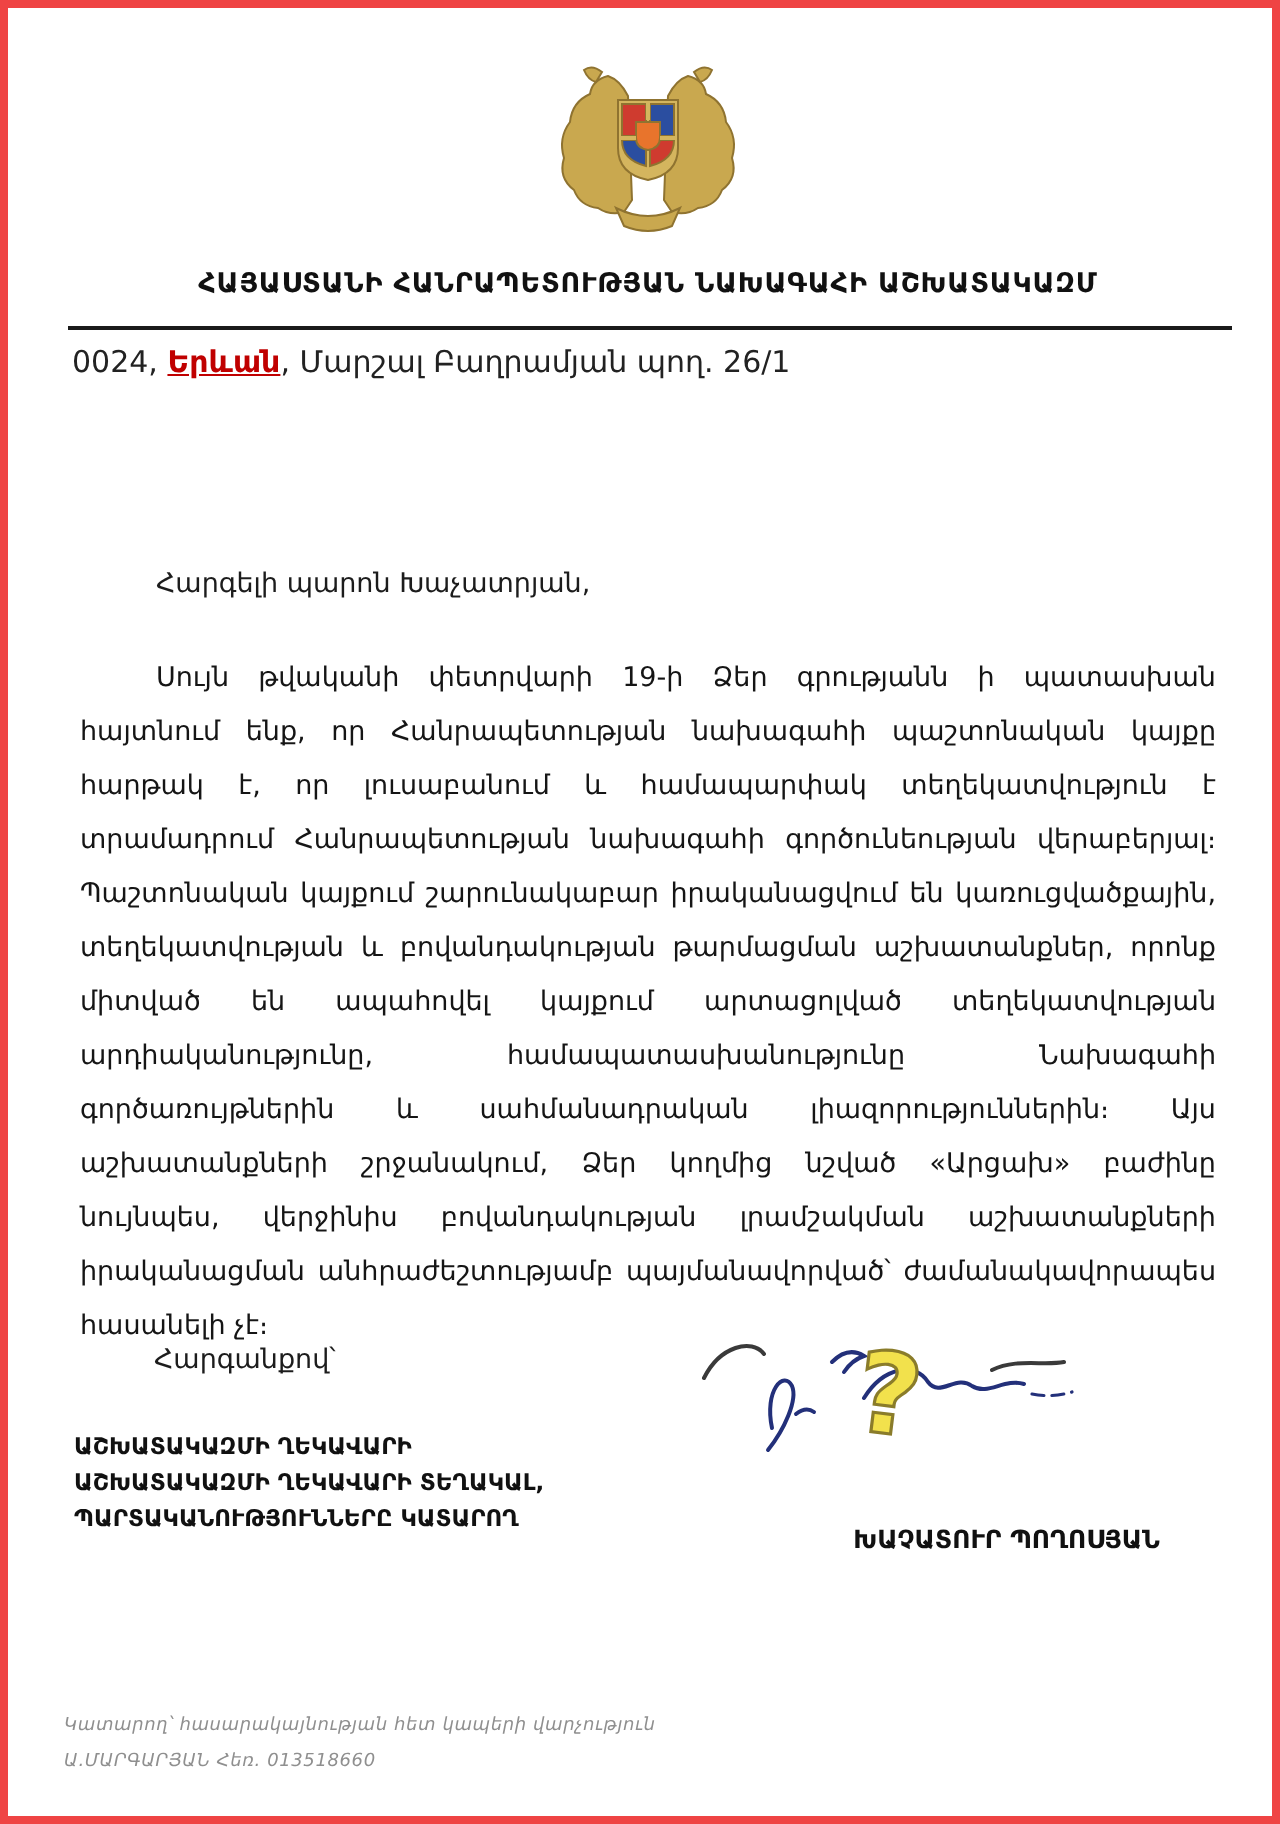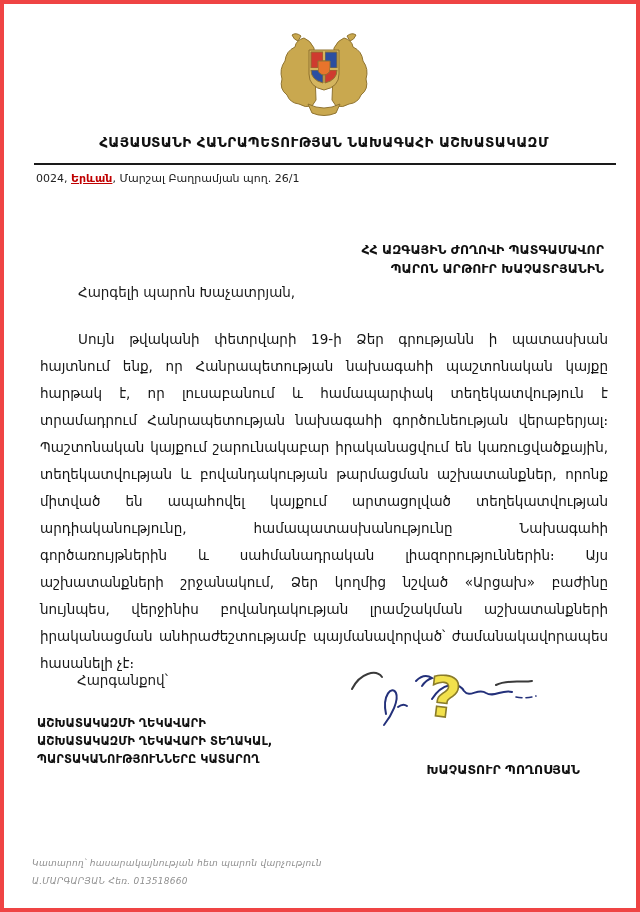--- a/index.html
+++ b/index.html
@@ -8,21 +8,21 @@
     background:#ffffff;border:4px solid #ef4444;box-sizing:border-box;
     font-family:"DejaVu Sans","Liberation Sans",sans-serif;color:#1c1c1c;
     overflow:hidden;
   }
   .emblem{position:absolute;left:270px;top:22px;width:100px;height:95px;}
   .org-title{
     position:absolute;left:0;top:130px;width:640px;text-align:center;
     font-size:13.5px;font-weight:bold;letter-spacing:.4px;color:#111;
   }
   .rule{position:absolute;left:30px;top:159px;width:582px;height:0;border-top:2px solid #1a1a1a;}
-  .address{position:absolute;left:32px;top:168px;font-size:11px;color:#222;}
+  .address{position:absolute;left:32px;top:168px;font-size:15px;color:#222;}
   .address .city{color:#c00000;font-weight:bold;text-decoration:underline;}
   .recipient{
     position:absolute;right:32px;top:236px;text-align:right;
     font-size:12.5px;font-weight:bold;line-height:19px;color:#111;
   }
   .salutation{position:absolute;left:74px;top:280px;font-size:13.5px;}
   .body-par{
     position:absolute;left:36px;top:322px;width:568px;
     font-size:13.5px;line-height:27px;text-align:justify;text-indent:38px;color:#151515;
   }
@@ -71,24 +71,20 @@
         <line x1="36" y1="43" x2="44" y2="43"></line>
         <line x1="56" y1="43" x2="64" y2="43"></line>
       </g>
     </svg>
   </div>
 
   <div class="org-title">ՀԱՅԱՍՏԱՆԻ ՀԱՆՐԱՊԵՏՈՒԹՅԱՆ ՆԱԽԱԳԱՀԻ ԱՇԽԱՏԱԿԱԶՄ</div>
   <div class="rule"></div>
   <div class="address"><span>0024, </span><span class="city">Երևան</span><span>, Մարշալ Բաղրամյան պող. 26/1</span></div>
 
-  <div class="recipient">
-    <div>ՀՀ ԱԶԳԱՅԻՆ ԺՈՂՈՎԻ ՊԱՏԳԱՄԱՎՈՐ</div>
-    <div>ՊԱՐՈՆ ԱՐԹՈՒՐ ԽԱՉԱՏՐՅԱՆԻՆ</div>
-  </div>
 
   <div class="salutation">Հարգելի պարոն Խաչատրյան,</div>
 
   <div class="body-par">Սույն թվականի փետրվարի 19-ի Ձեր գրությանն ի պատասխան հայտնում ենք, որ Հանրապետության նախագահի պաշտոնական կայքը հարթակ է, որ լուսաբանում և համապարփակ տեղեկատվություն է տրամադրում Հանրապետության նախագահի գործունեության վերաբերյալ։ Պաշտոնական կայքում շարունակաբար իրականացվում են կառուցվածքային, տեղեկատվության և բովանդակության թարմացման աշխատանքներ, որոնք միտված են ապահովել կայքում արտացոլված տեղեկատվության արդիականությունը, համապատասխանությունը Նախագահի գործառույթներին և սահմանադրական լիազորություններին։ Այս աշխատանքների շրջանակում, Ձեր կողմից նշված «Արցախ» բաժինը նույնպես, վերջինիս բովանդակության լրամշակման աշխատանքների իրականացման անհրաժեշտությամբ պայմանավորված՝ ժամանակավորապես հասանելի չէ։</div>
 
   <div class="closing">Հարգանքով՝</div>
 
   <div class="signature">
     <svg width="225" height="75" viewBox="0 0 225 75">
       <g fill="none" stroke-linecap="round">
@@ -106,17 +102,17 @@
 
   <div class="titles">
     <div>ԱՇԽԱՏԱԿԱԶՄԻ ՂԵԿԱՎԱՐԻ</div>
     <div>ԱՇԽԱՏԱԿԱԶՄԻ ՂԵԿԱՎԱՐԻ ՏԵՂԱԿԱԼ,</div>
     <div>ՊԱՐՏԱԿԱՆՈՒԹՅՈՒՆՆԵՐԸ ԿԱՏԱՐՈՂ</div>
   </div>
 
   <div class="sig-name">ԽԱՉԱՏՈՒՐ ՊՈՂՈՍՅԱՆ</div>
 
   <div class="footer">
-    <div>Կատարող՝ հասարակայնության հետ պարոն վարչություն</div>
+    <div>Կատարող՝ հասարակայնության հետ կապերի վարչություն</div>
     <div>Ա.ՄԱՐԳԱՐՅԱՆ Հեռ. 013518660</div>
   </div>
 
 </div>
 
 </body></html>

